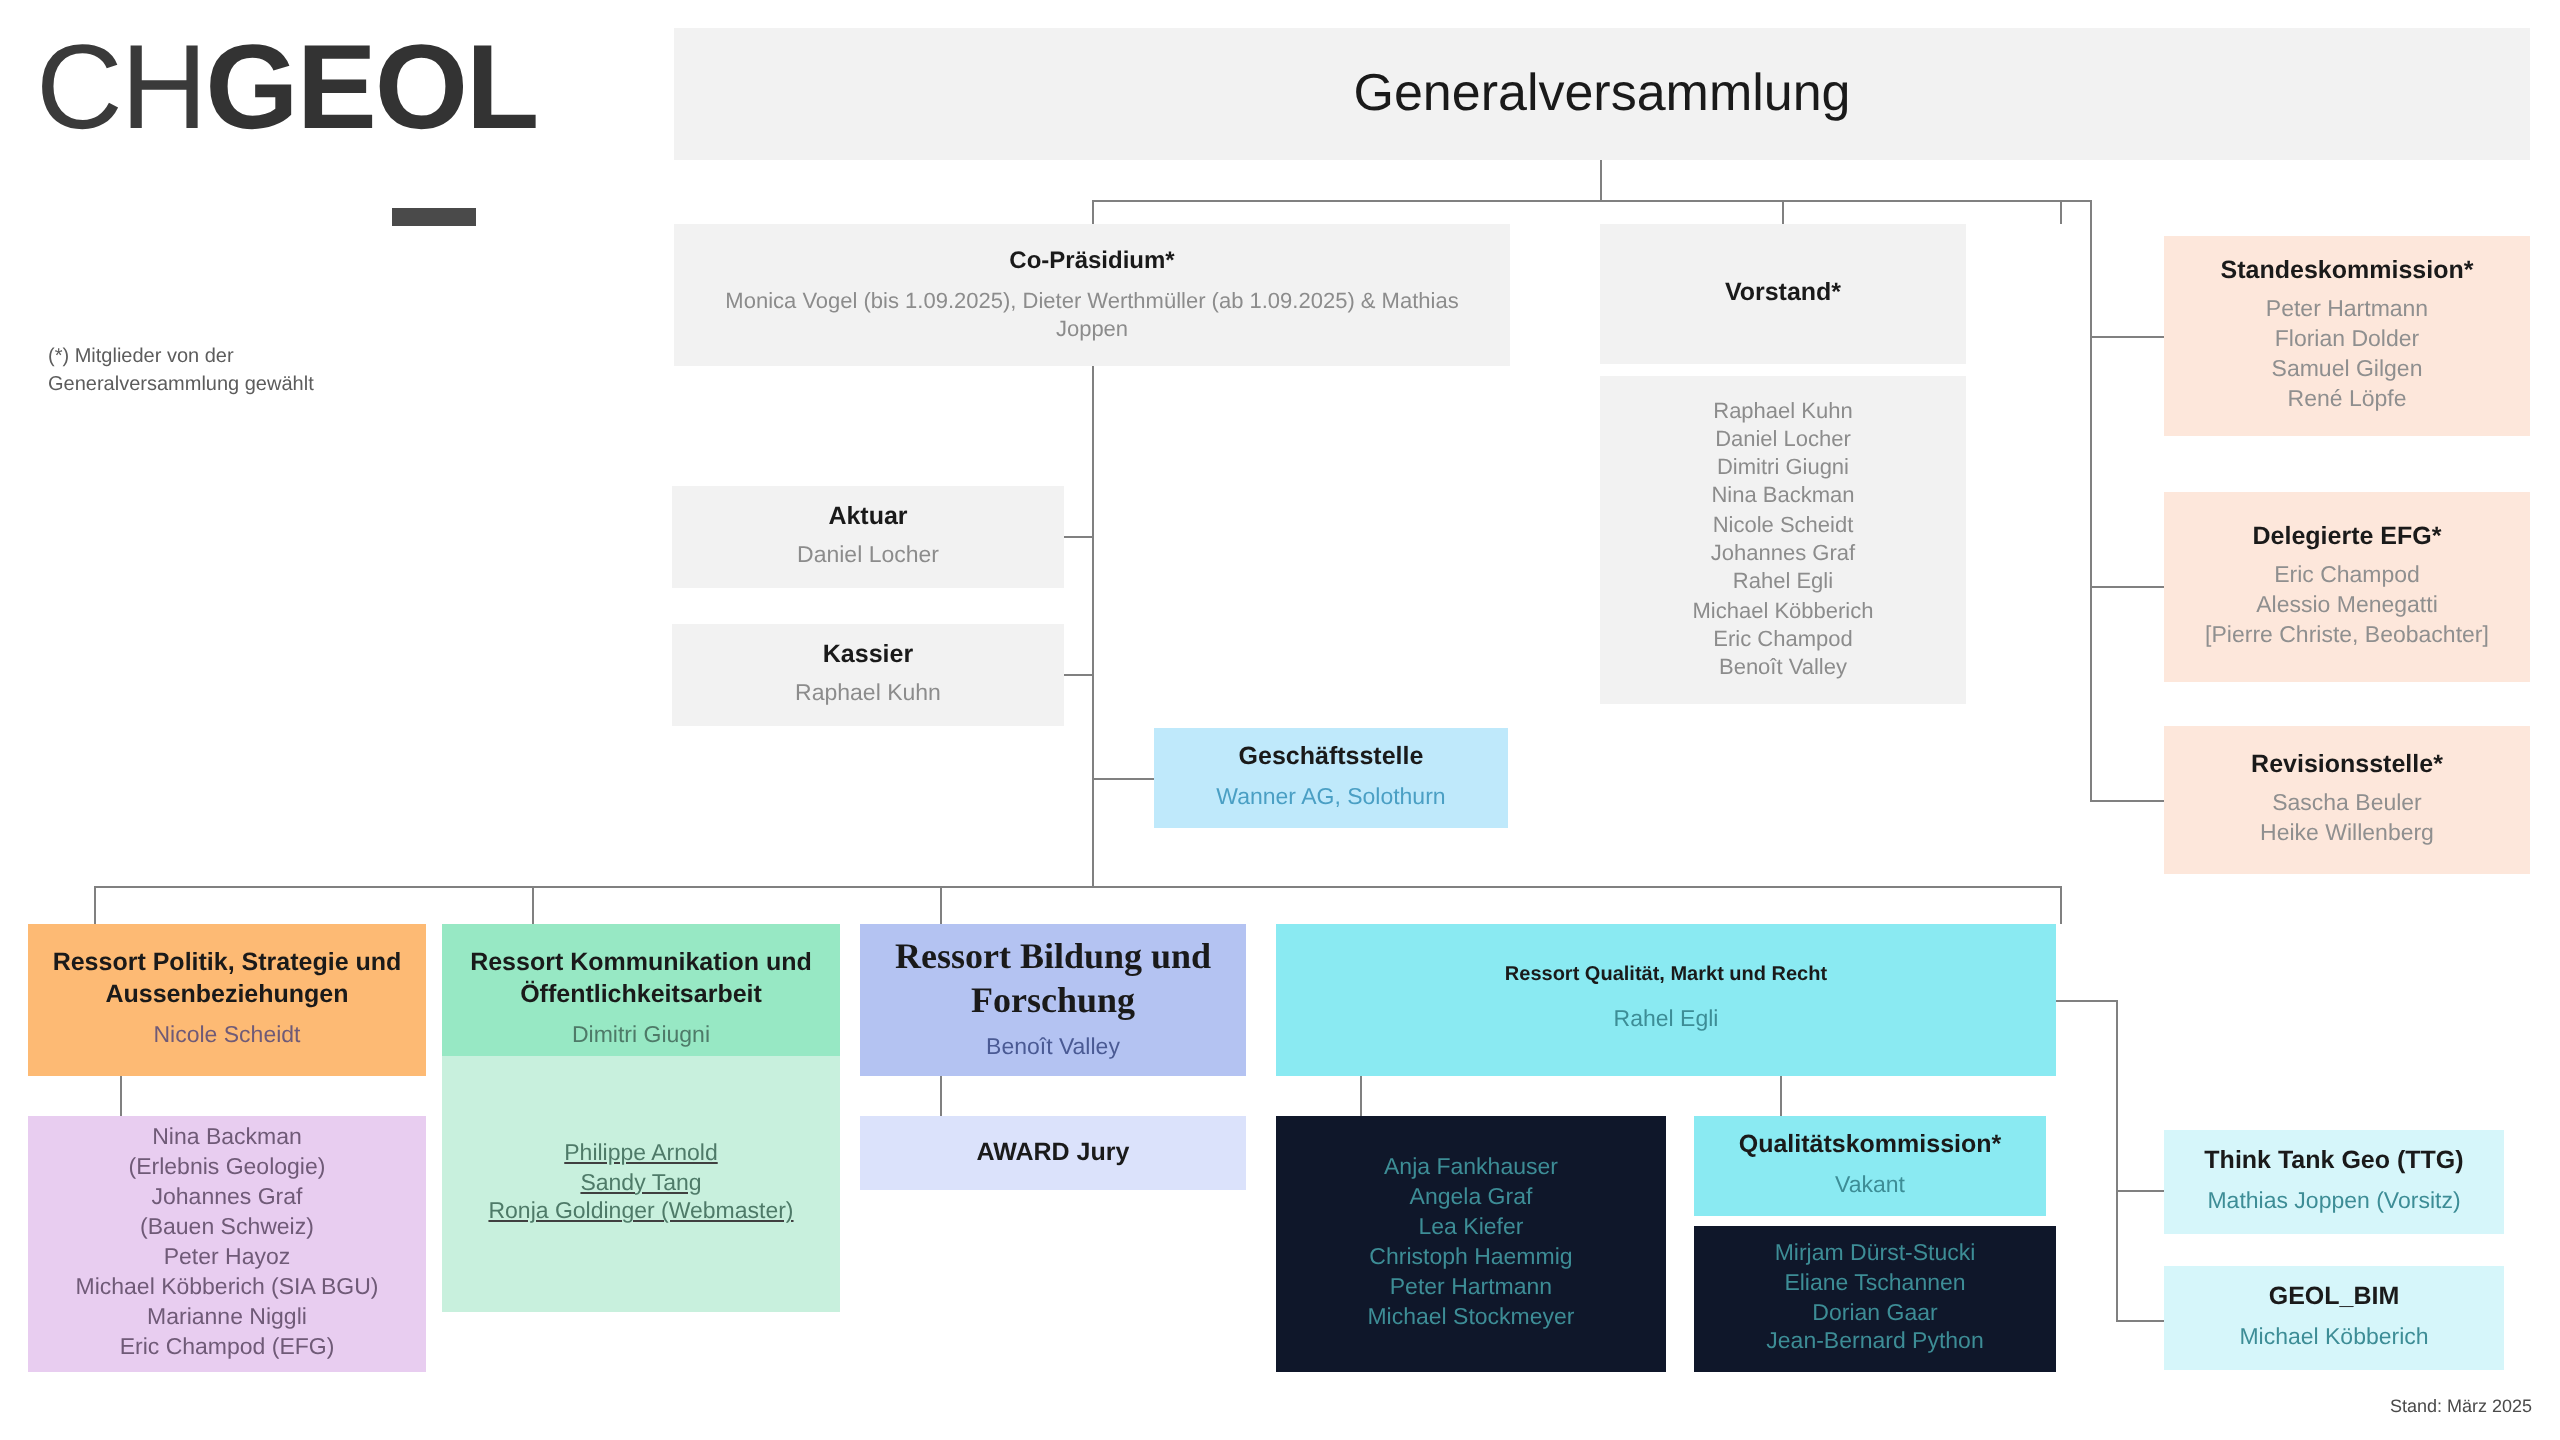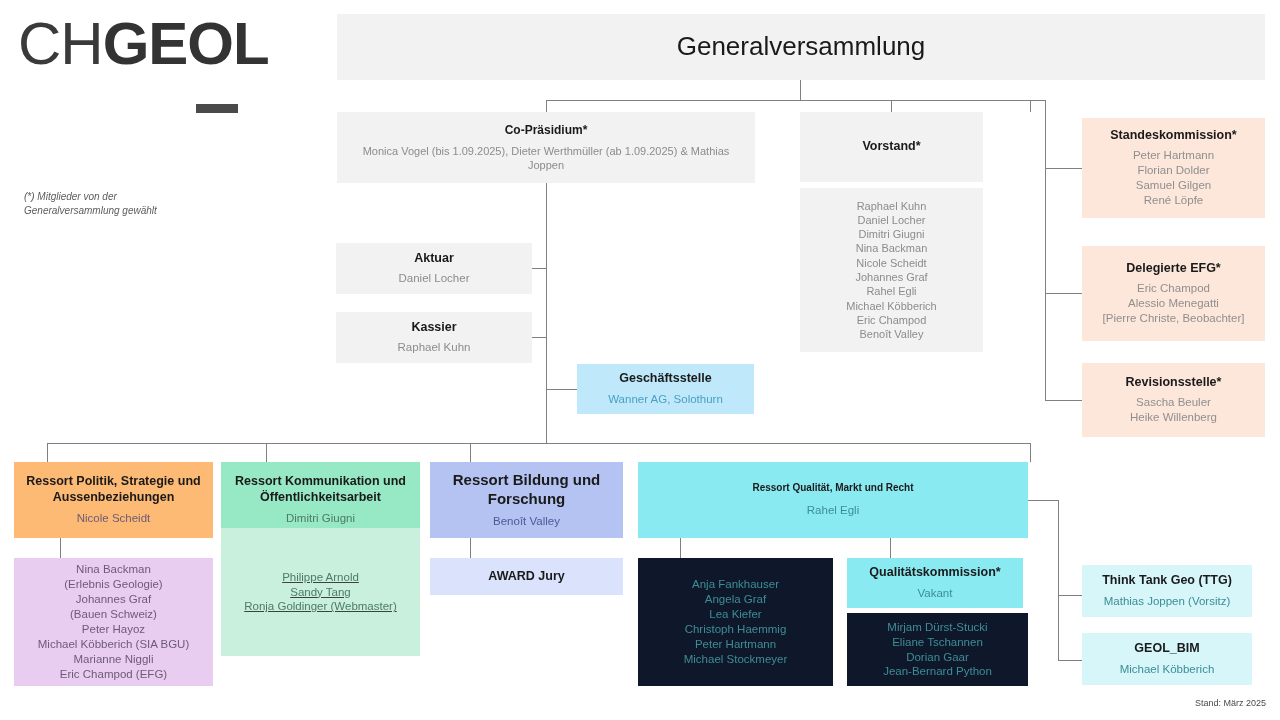--- a/index.html
+++ b/index.html
@@ -64,22 +64,22 @@
   .lnv{width:1px;}
   .lnh{height:1px;}
 
   
   #logo{position:absolute;left:18px;top:14px;font-size:60px;letter-spacing:-1px;
         color:#3a3a3a;line-height:1;white-space:nowrap;}
   #logo .thin{font-weight:300;}
   #logo .bold{font-weight:bold;color:#333;}
   #dash{position:absolute;left:196px;top:104px;width:42px;height:9px;background:#4a4a4a;}
   #orgtitle{position:absolute;left:24px;top:148px;font-size:25px;color:#1f1f1f;}
-  #orgnote{position:absolute;left:24px;top:190px;font-size:10px;color:#5c5c5c;
-           line-height:1.35;width:190px;font-style:italic;}
+  #orgnote{position:absolute;left:24px;top:172px;font-size:10px;color:#5c5c5c;
+           line-height:1.35;width:190px;}
   #stand{position:absolute;right:14px;top:698px;font-size:9px;color:#4a4a4a;}
 </style>
 </head>
 <body>
 
 <div id="stage">
 
   <div id="logo"><span class="thin">CH</span><span class="bold">GEOL</span></div>
   <div id="dash"></div>
   <div id="orgnote">(*) Mitglieder von der Generalversammlung gewählt</div>
@@ -200,21 +200,21 @@
     <div class="ttl" style="font-size:12.5px;">Ressort Kommunikation und Öffentlichkeitsarbeit</div>
     <div class="sub" style="font-size:11.5px;margin-top:6px;">Dimitri Giugni</div>
   </div>
   <div class="box green-lt" style="left:221px;top:528px;width:199px;height:128px;text-decoration:underline;">
     <div class="sub" style="font-size:11.5px;white-space:pre-line;">Philippe Arnold
 Sandy Tang
 Ronja Goldinger (Webmaster)</div>
   </div>
 
   <div class="box blue" style="left:430px;top:462px;width:193px;height:76px;padding:4px 8px;">
-    <div class="ttl" style="font-size:15px;">Ressort Bildung und Forschung</div>
+    <div class="ttl" style="font-size:18px;font-family:Liberation Serif, serif;">Ressort Bildung und Forschung</div>
     <div class="sub" style="font-size:11.5px;margin-top:6px;">Benoît Valley</div>
   </div>
   <div class="box blue-lt" style="left:430px;top:558px;width:193px;height:37px;">
     <div class="ttl" style="font-size:12.5px;">AWARD Jury</div>
   </div>
 
   <div class="box cyan" style="left:638px;top:462px;width:390px;height:76px;padding:4px 8px;">
     <div class="ttl" style="font-size:10px;">Ressort Qualität, Markt und Recht</div>
     <div class="sub" style="font-size:11.5px;margin-top:8px;">Rahel Egli</div>
   </div>

